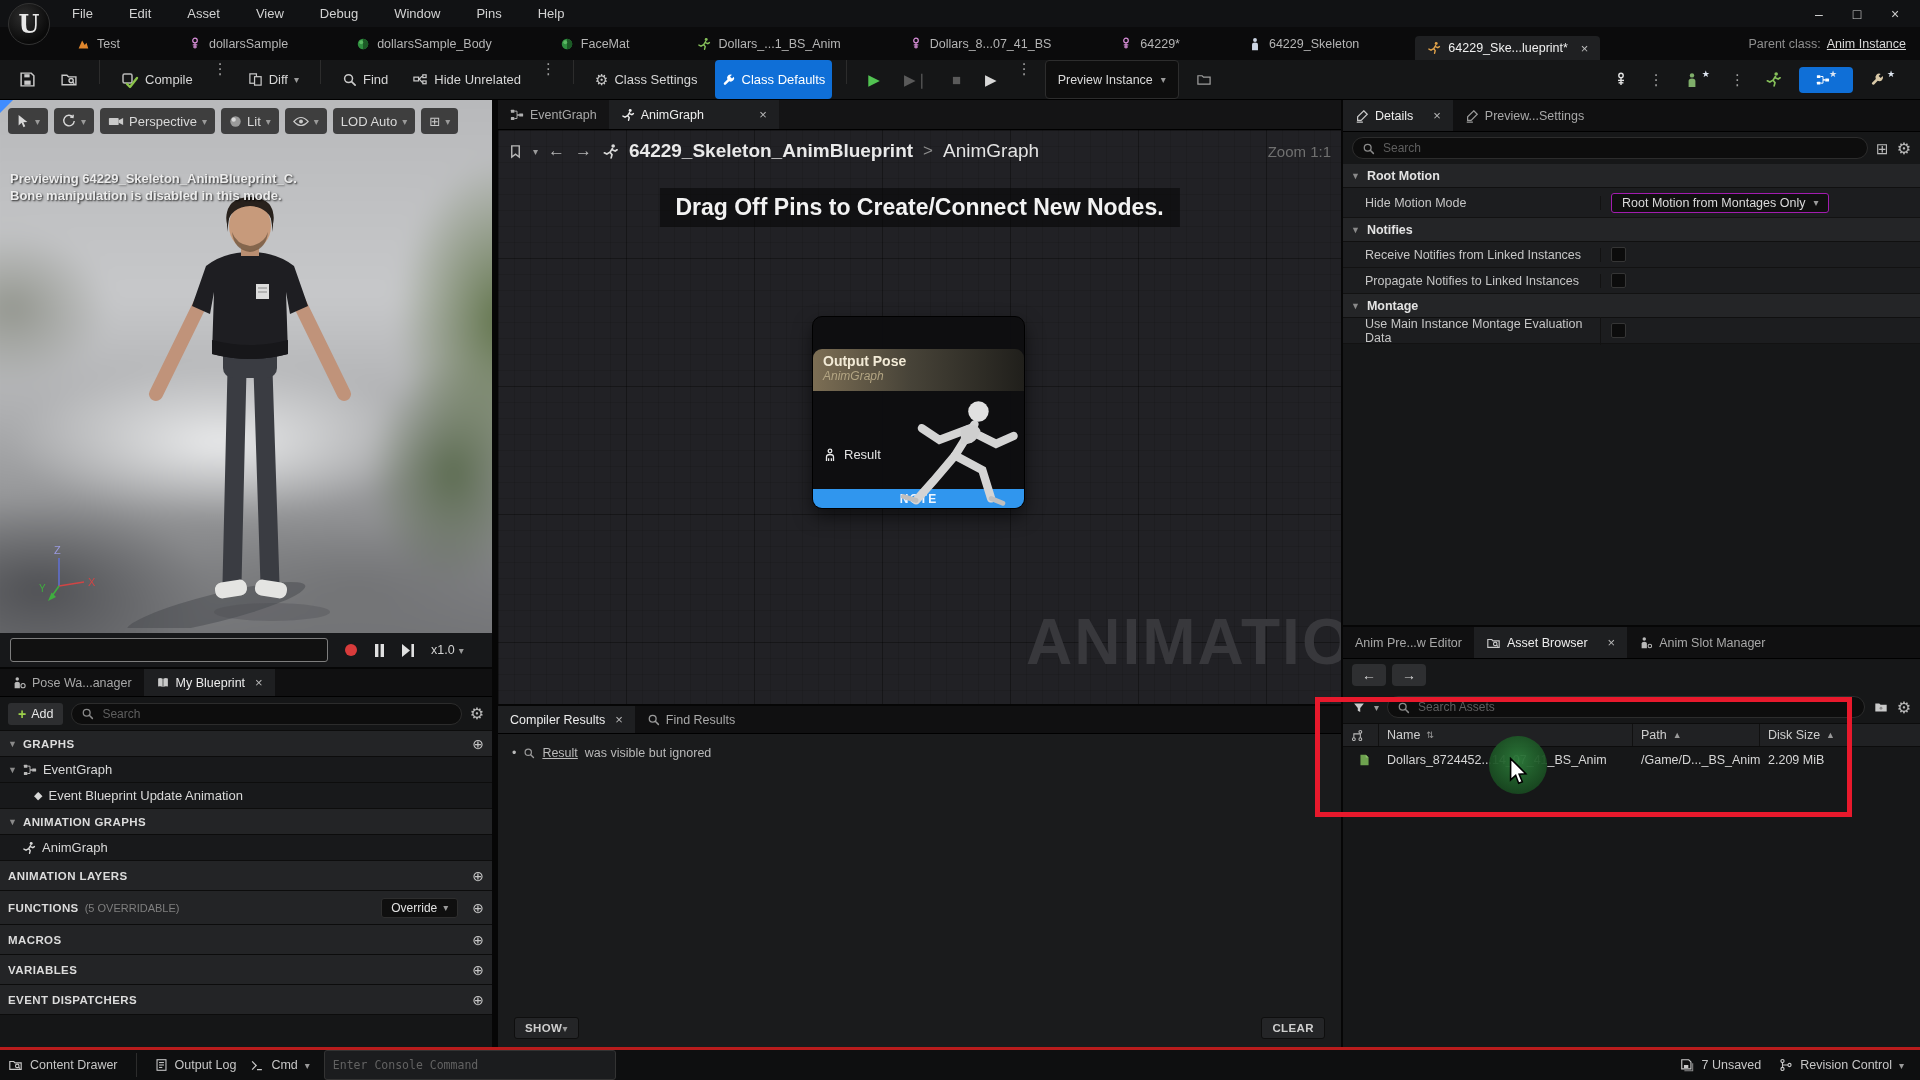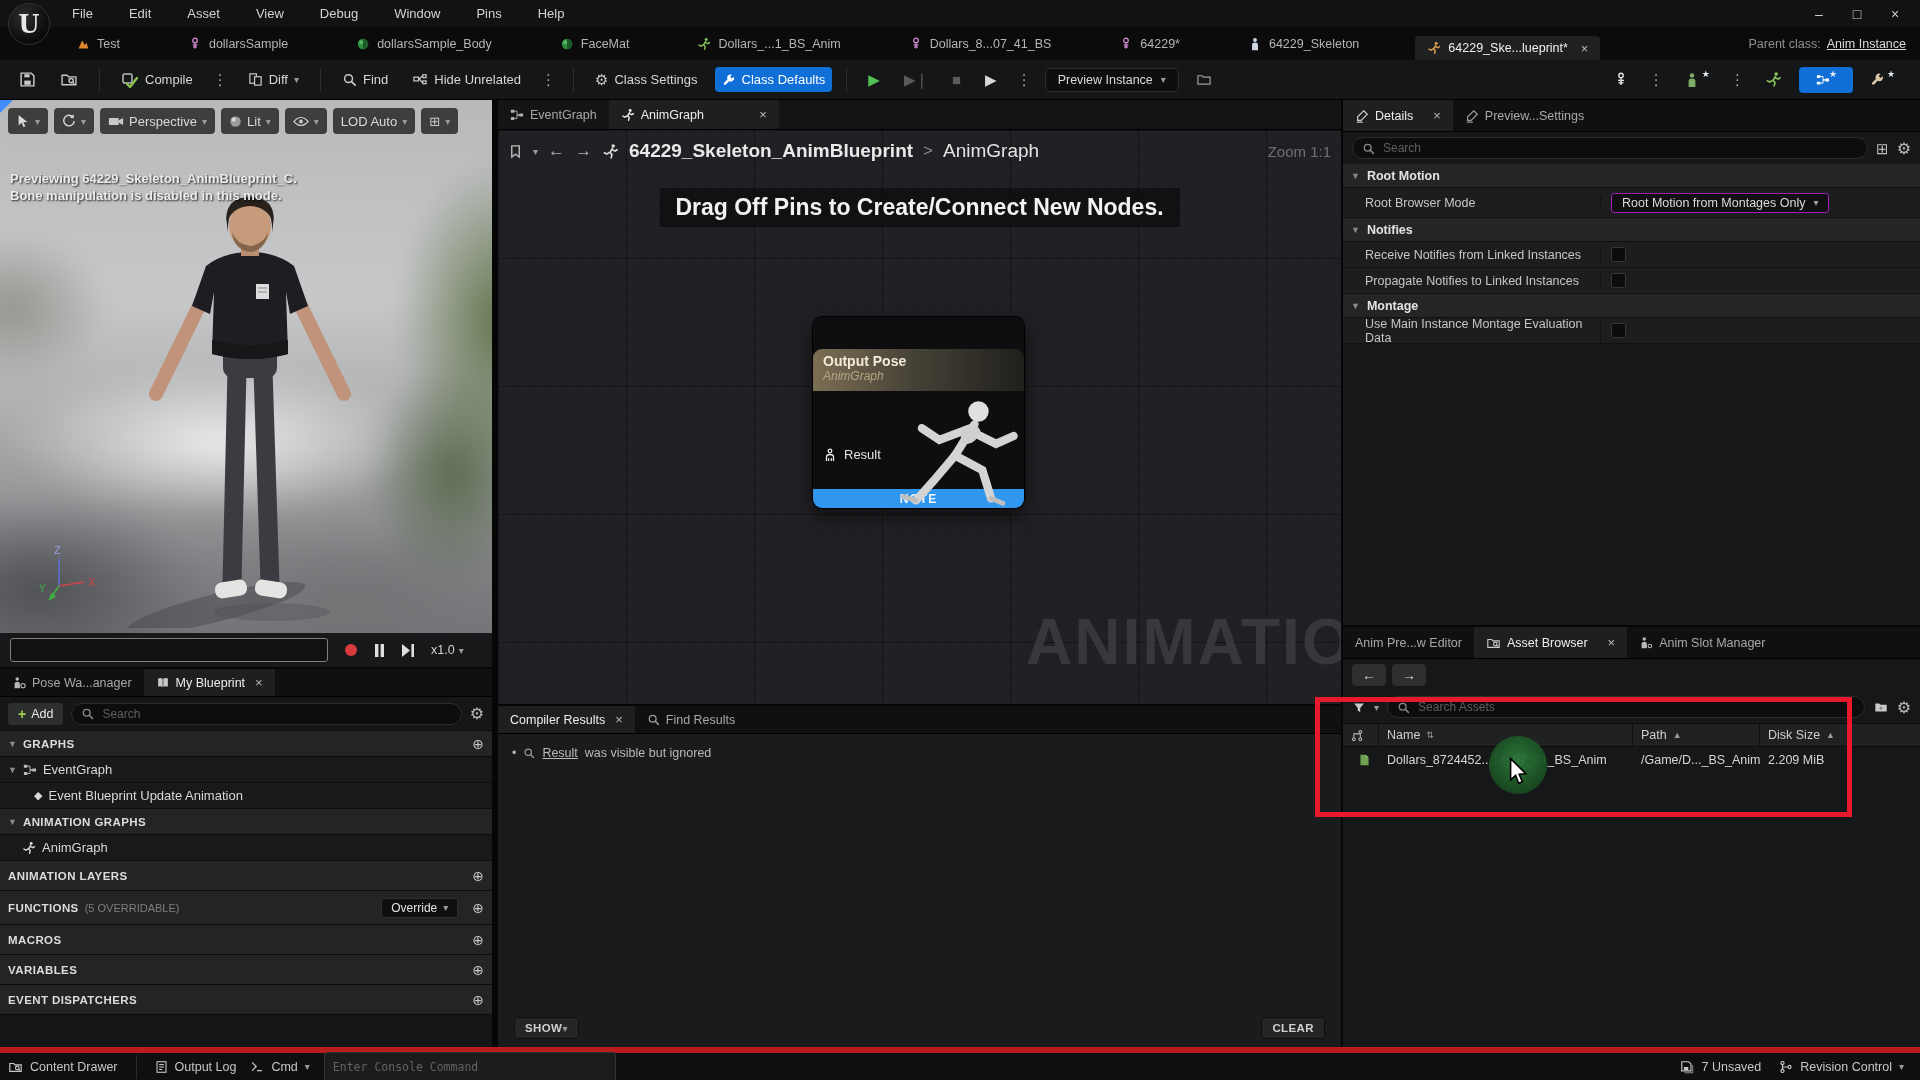--- a/index.html
+++ b/index.html
@@ -24,21 +24,21 @@
   
   #tabrow{position:absolute;left:0;top:27px;width:1920px;height:33px;background:#0b0b0c;display:flex;align-items:stretch;padding-left:64px;}
   .atab{display:flex;align-items:center;gap:7px;padding:0 12px;margin-right:44px;color:#b5b5b5;font-size:12.5px;white-space:nowrap;}
   .atab.active{background:#1f2022;border-radius:4px 4px 0 0;color:#f0f0f0;margin-top:9px;}
   .atab .close{color:#bdbdbd;font-size:13px;margin-left:6px;}
   #parent-class{margin-left:auto;display:flex;align-items:center;gap:6px;padding-right:14px;white-space:nowrap;}
   #parent-class .pc-label{color:#8f8f8f;}
   #parent-class .pc-value{color:#dadada;text-decoration:underline;}
 
   
-  #toolbar{position:absolute;left:0;top:60px;width:1920px;height:40px;background:#151617;border-bottom:1px solid #000;display:flex;align-items:center;padding:0 12px;gap:10px;}
+  #toolbar{position:absolute;left:0;top:60px;width:1920px;height:40px;background:#151617;border-bottom:1px solid #000;display:flex;padding:0 12px;gap:10px;}
   .tbtn{display:flex;align-items:center;gap:6px;color:#d6d6d6;font-size:13px;padding:5px 7px;border-radius:4px;white-space:nowrap;}
   .tsep{width:1px;height:24px;background:#2c2c2c;margin:0 4px;}
   .kebab{color:#9f9f9f;font-size:15px;padding:0 3px;}
   .chev{color:#9a9a9a;font-size:10px;}
   #btn-class-defaults{background:#0f6fd7;color:#fff;}
   .play-glyph{font-size:15px;line-height:1;}
   #preview-instance{background:#0e0e0e;border:1px solid #2d2d2d;border-radius:4px;padding:4px 12px;display:flex;gap:8px;align-items:center;color:#dadada;}
   #toolbar-right{margin-left:auto;display:flex;align-items:center;gap:10px;padding-right:6px;}
   .star-badge{color:#dfe7f2;font-size:9px;margin-left:-4px;margin-top:-12px;}
   #bp-pill{background:#0f6fd7;border-radius:4px;width:54px;height:26px;display:flex;align-items:center;justify-content:center;gap:2px;}
@@ -143,21 +143,21 @@
   #ab-header .hcell{display:flex;align-items:center;gap:6px;padding:0 8px;border-right:1px solid #101010;height:100%;}
   .sort{font-size:9px;color:#9a9a9a;}
   #ab-row{display:flex;align-items:center;height:26px;font-size:12.5px;color:#d6d6d6;background:#161718;}
   #ab-row .cell{padding:0 8px;display:flex;align-items:center;gap:6px;overflow:hidden;white-space:nowrap;}
   .col-icon{flex:0 0 36px;}
   .col-name{flex:1;}
   .col-path{flex:0 0 127px;}
   .col-size{flex:0 0 160px;}
 
   
-  #statusbar{position:absolute;left:0;top:1047px;width:1920px;height:33px;background:#0e0f10;border-top:6px solid #b91c1c;display:flex;align-items:center;padding:0 8px;gap:14px;}
+  #statusbar{position:absolute;left:0;top:1047px;width:1920px;height:33px;background:#0e0f10;border-top:3px solid #b91c1c;display:flex;align-items:center;padding:0 8px;gap:14px;}
   .sb-item{display:flex;align-items:center;gap:7px;color:#c6c6c6;font-size:12.5px;white-space:nowrap;}
   #console-input{width:292px;height:30px;background:#1b1c1e;border:1px solid #333;border-radius:3px;color:#9a9a9a;
     font-family:"DejaVu Sans Mono",monospace;font-size:11.5px;padding:0 8px;}
   #console-input::placeholder{color:#626262;}
   #sb-right{margin-left:auto;display:flex;align-items:center;gap:18px;padding-right:8px;}
 
   
   #anno-rect{position:absolute;left:1315px;top:697px;width:537px;height:120px;border:5px solid #e8192c;z-index:60;}
   #anno-circle{position:absolute;left:1489px;top:736px;width:58px;height:58px;border-radius:50%;z-index:61;
     background:radial-gradient(circle at 50% 42%,#2c7a3a 0%,#1d5526 55%,#123618 100%);opacity:.95;}
@@ -756,21 +756,21 @@
         <input placeholder="Search" style="">
       </span>
       <span class="g" style="font-size:15px;color:#b9b9b9">⊞</span>
       <span class="gearbtn">⚙</span>
     </div>
     <div class="dsect">
       <span class="caret" style="color:#8a8a8a;font-size:9px">▼</span>
       <span class="lbl">Root Motion</span>
     </div>
     <div class="drow" style="height:30px">
-      <span class="dlabel">Root Browser Mode</span>
+      <span class="dlabel">Hide Motion Mode</span>
       <span class="dvalue">
         <span class="dropdown">
           <span>Root Motion from Montages Only</span>
           <span class="chev">▾</span>
         </span>
       </span>
     </div>
     <div class="dsect">
       <span class="caret" style="color:#8a8a8a;font-size:9px">▼</span>
       <span class="lbl">Notifies</span>

